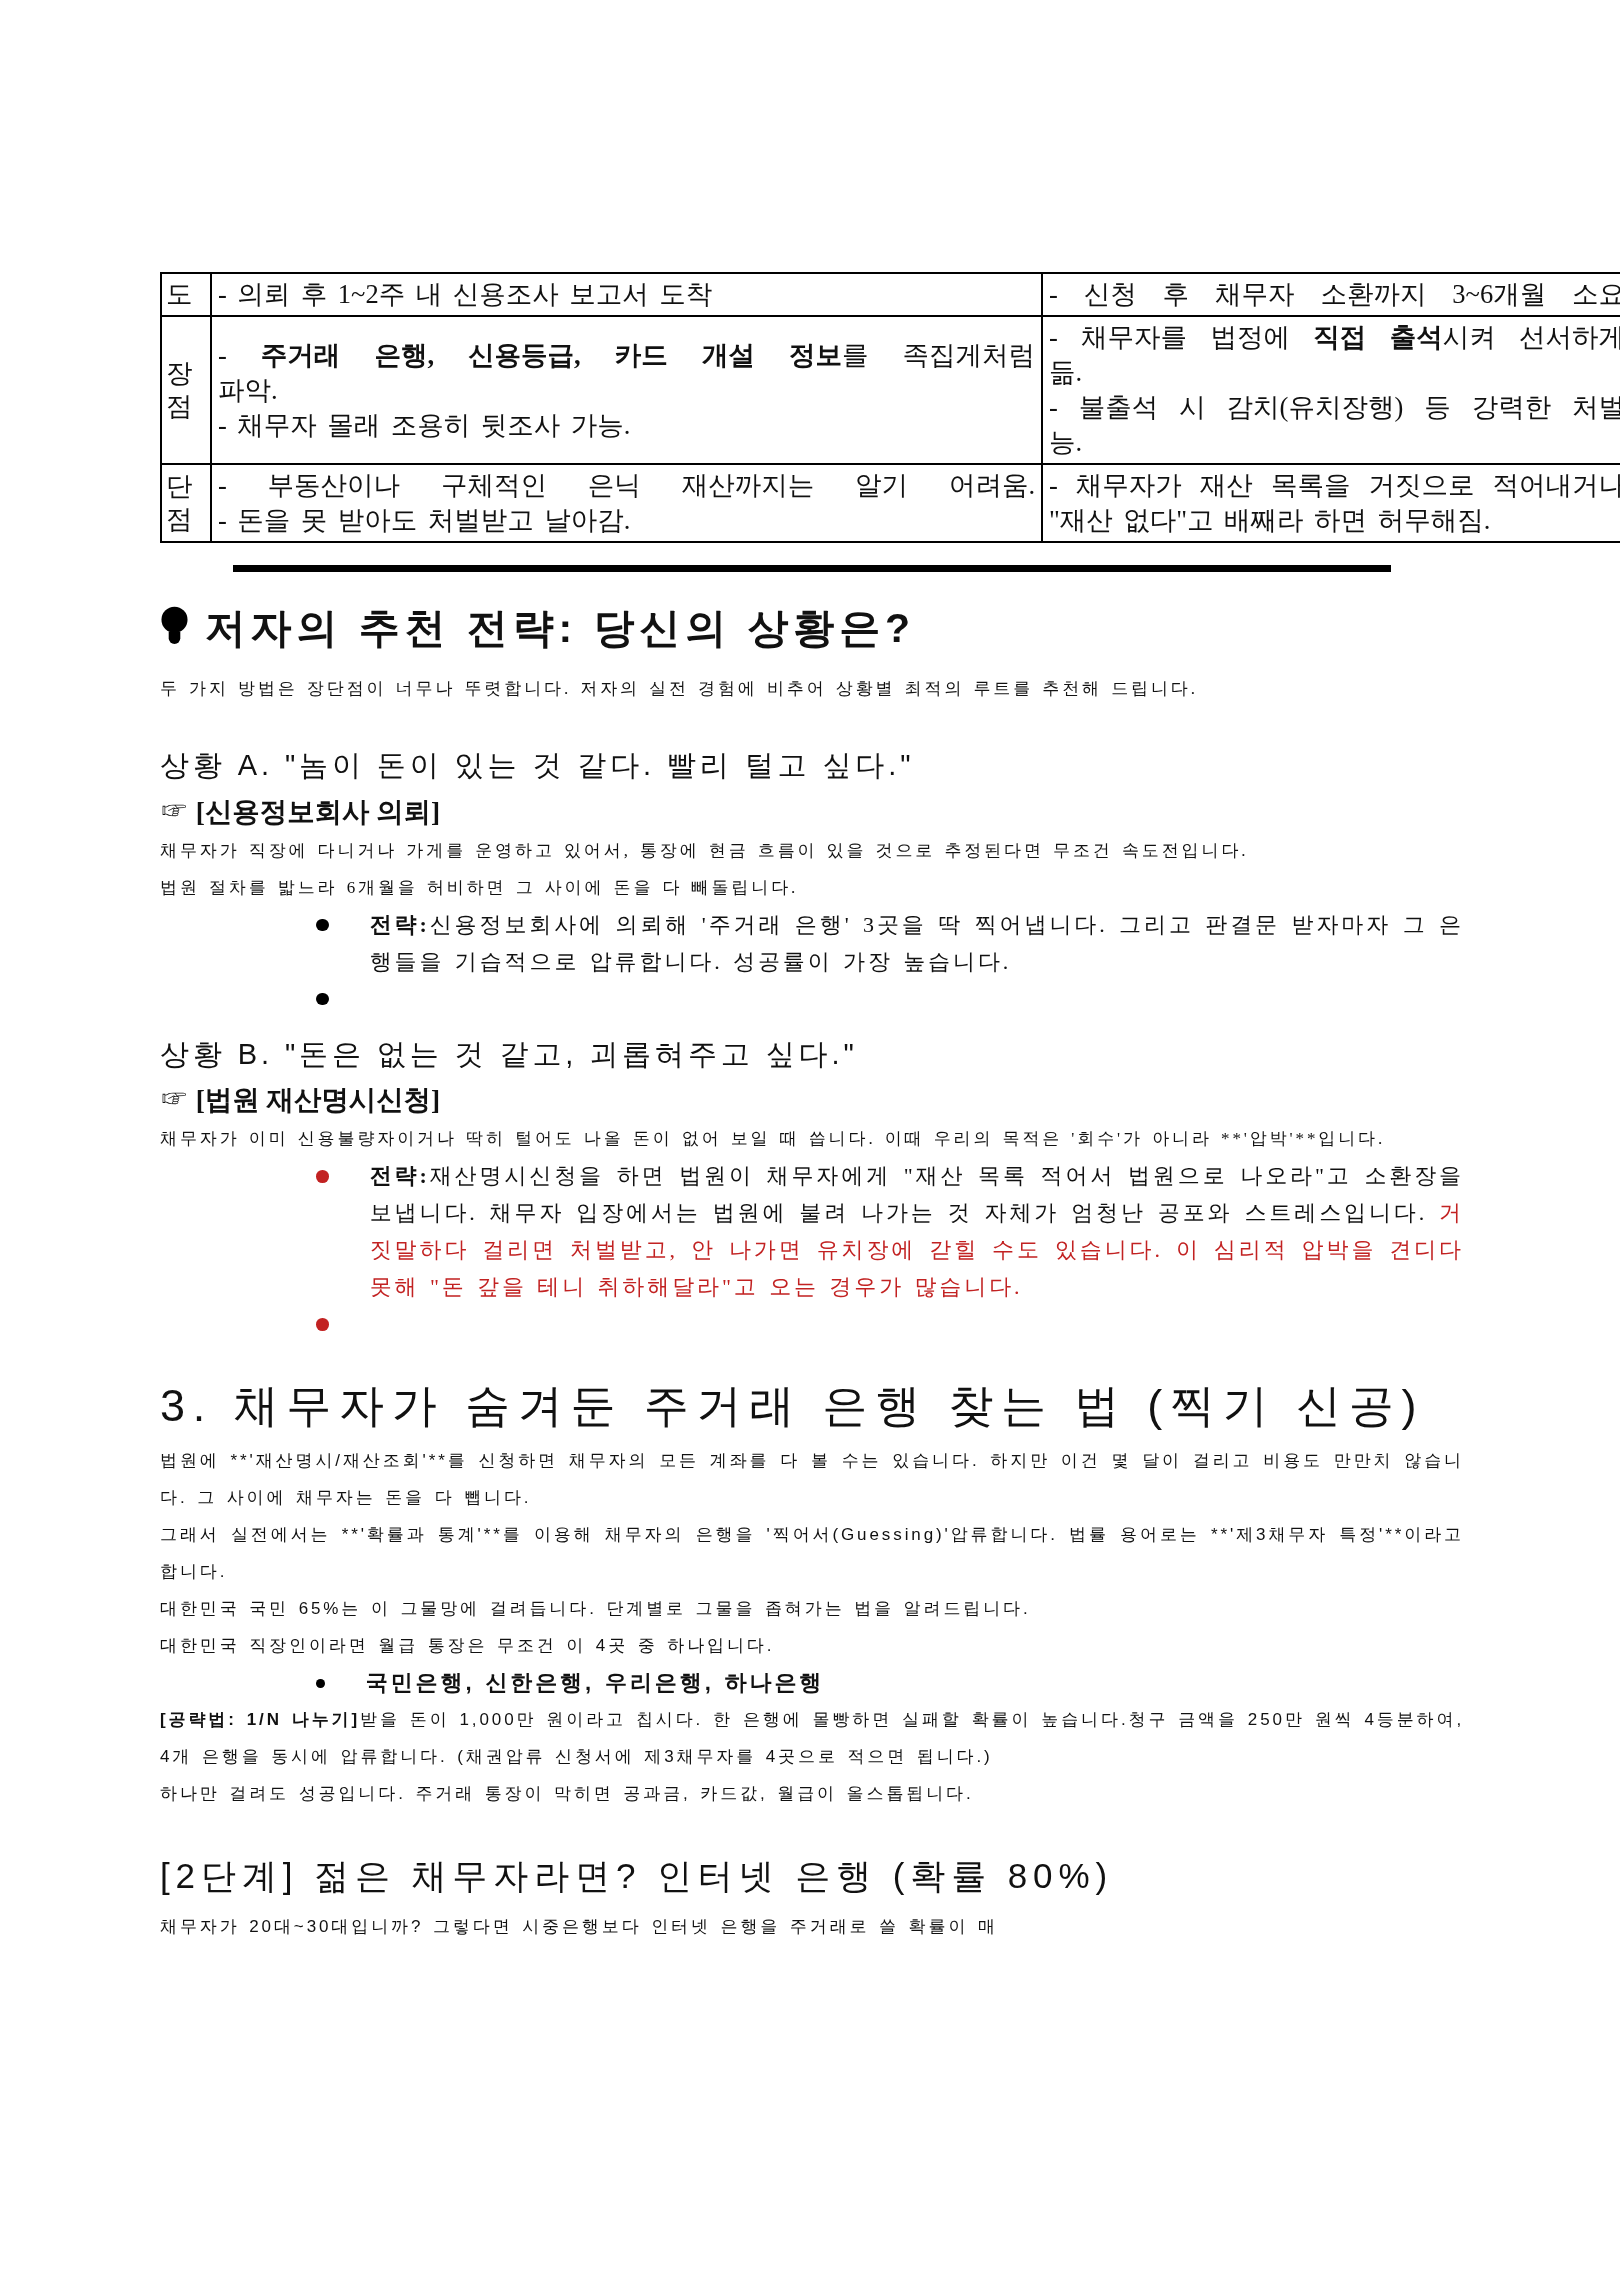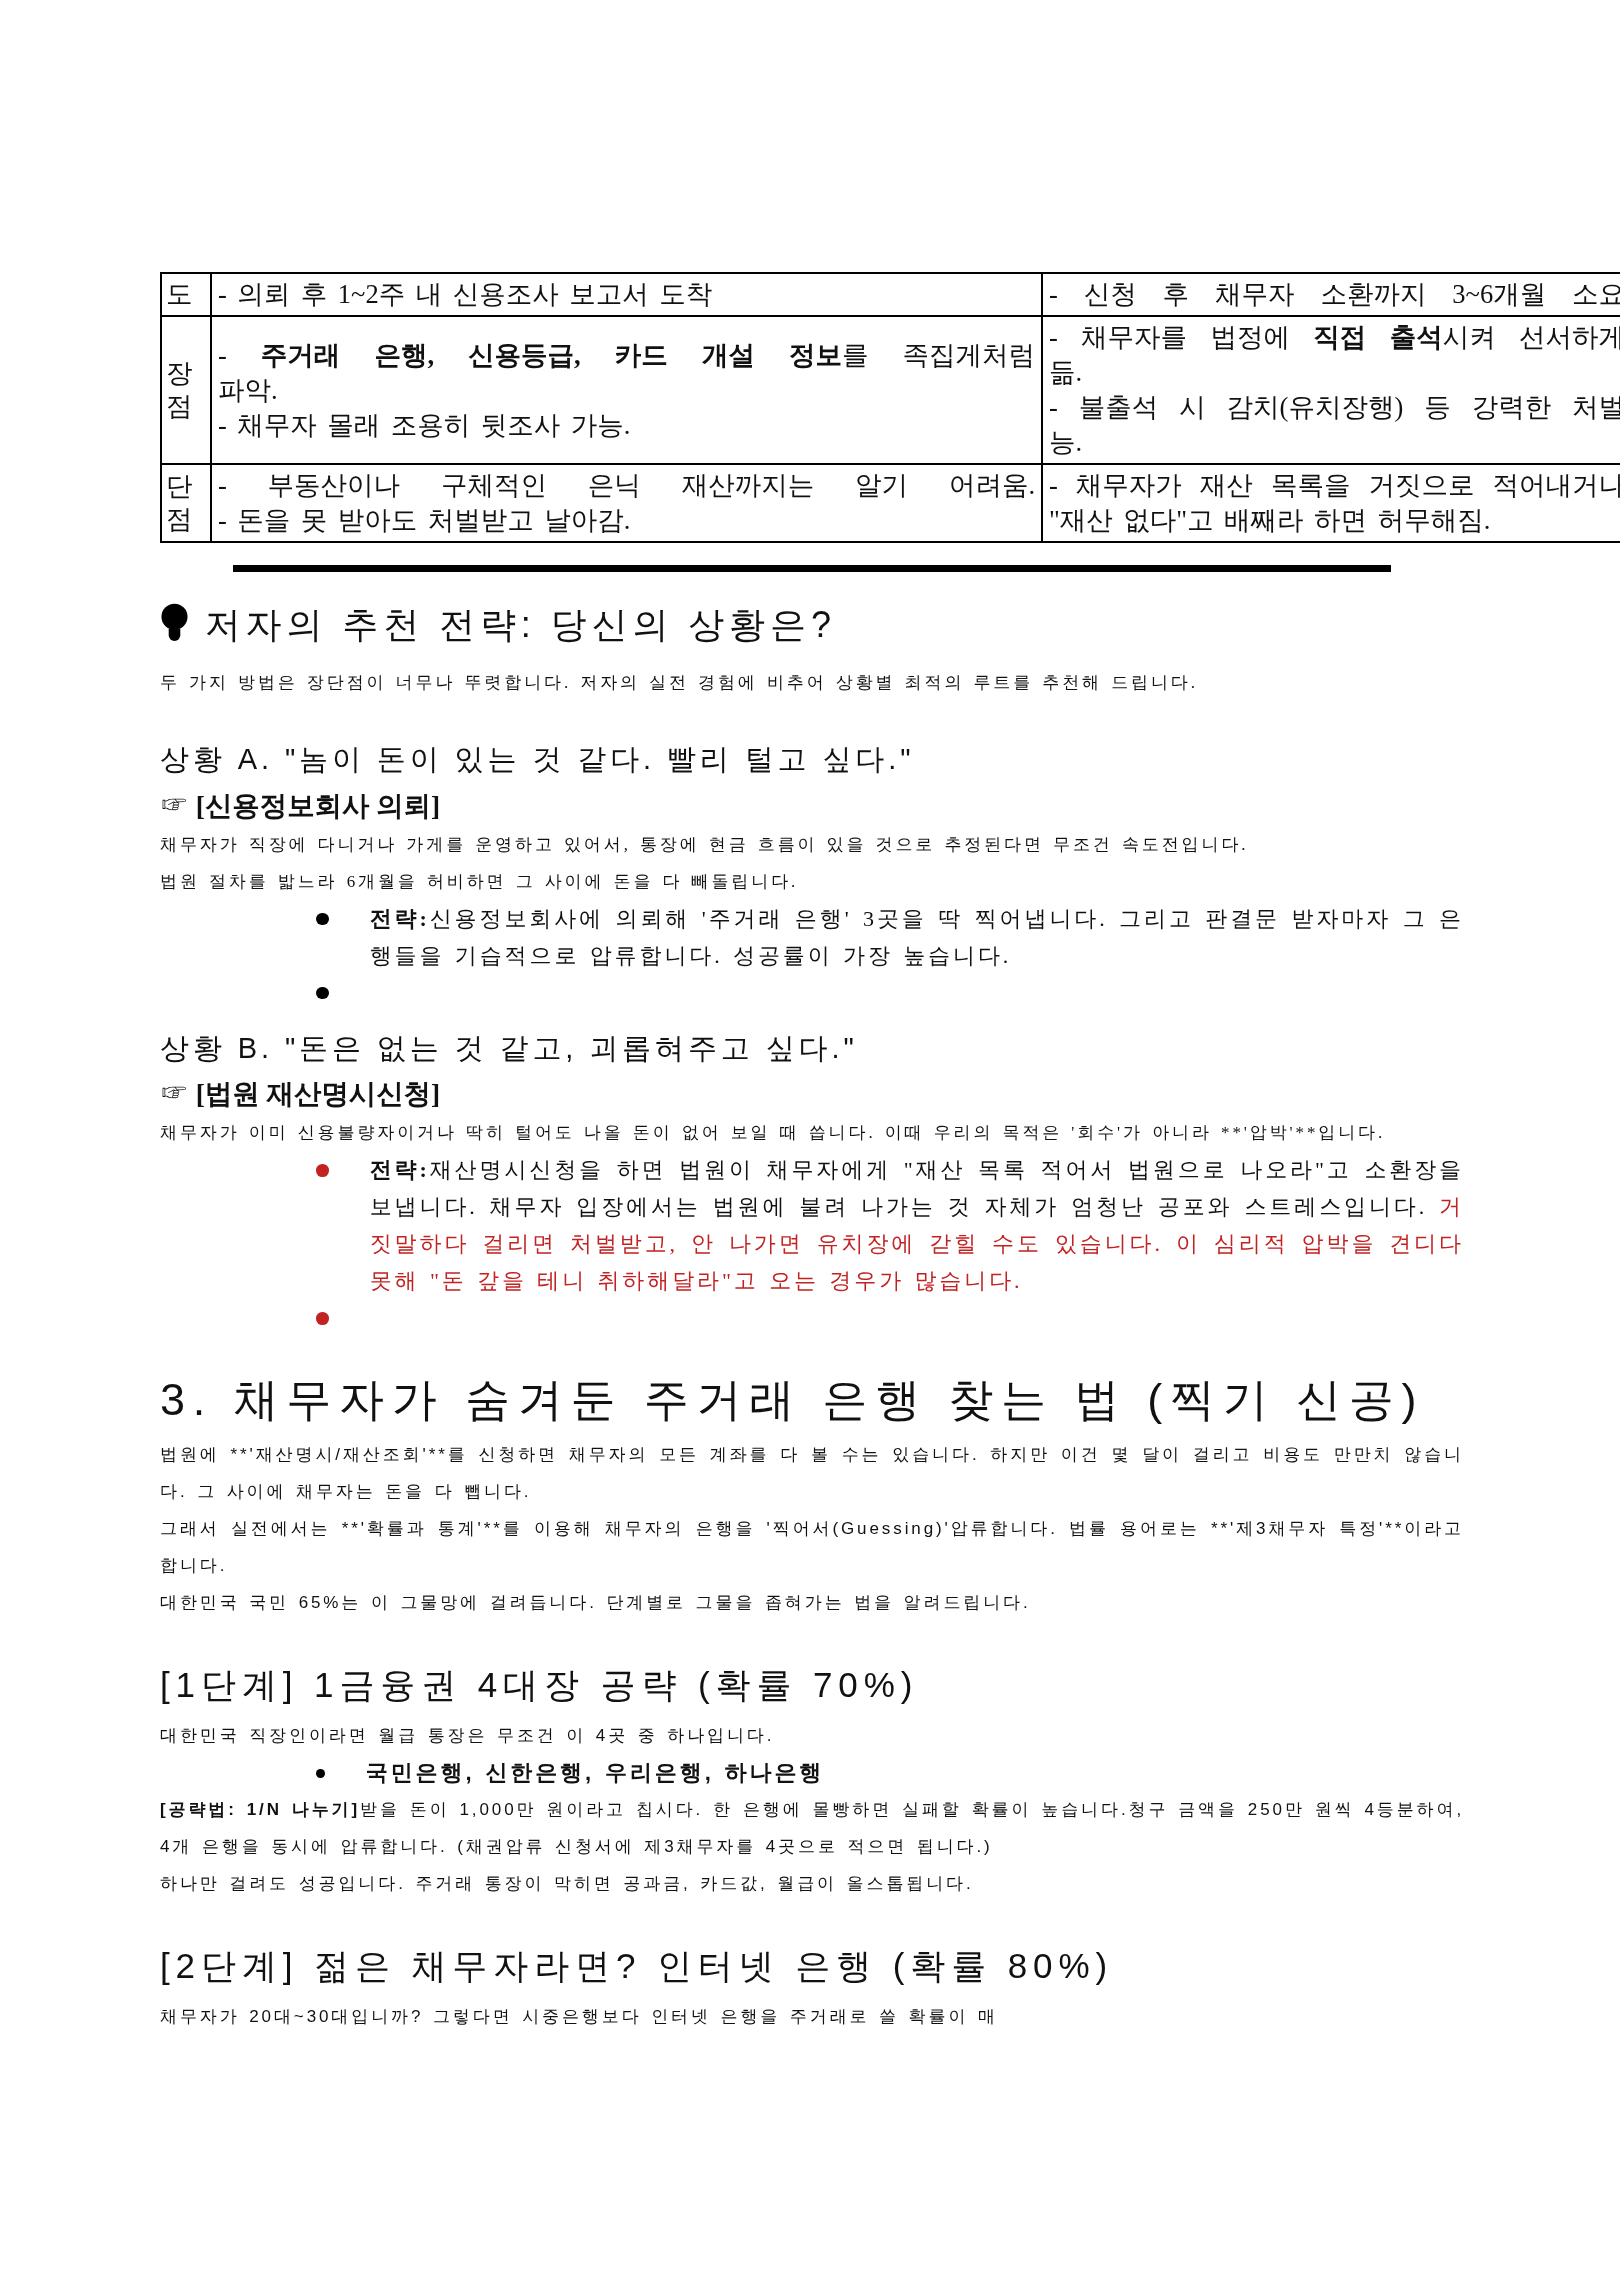--- a/index.html
+++ b/index.html
@@ -16,21 +16,21 @@
   .doc-table td { border:2px solid #000; padding:2px 5.9px; vertical-align:middle; }
   .doc-table td.lbl { padding:2px 3.9px; }
   .doc-table p { margin:2px 0; text-align:justify; }
   .doc-table p.stretch { text-align-last:justify; text-justify:inter-word; }
 
   .rule { width:1158px; height:7.8px; background:#000; margin:21.6px auto 0; }
 
   
   .h2 { display:flex; align-items:center; gap:15.7px; margin:29px 0 0;
         font-family:"Liberation Sans","DejaVu Sans",sans-serif;
-        font-size:36px; font-weight:normal; letter-spacing:4.9px; }
+        font-size:41px; font-weight:bold; letter-spacing:4.9px; }
   .h2 svg { display:block; }
   .h1 { margin:33px 0 5.9px; font-family:"Liberation Sans","DejaVu Sans",sans-serif;
         font-size:45px; font-weight:normal; letter-spacing:7.8px; line-height:61px;
         text-align:justify; }
   .h3 { margin:41px 0 7.8px; font-family:"Liberation Sans","DejaVu Sans",sans-serif;
         font-size:35px; font-weight:normal; letter-spacing:5.9px; }
 
   .sit-head { margin:39px 0 0; font-family:"Liberation Sans","DejaVu Sans",sans-serif;
               font-size:29px; letter-spacing:3.9px; }
   .pointer { margin:5.9px 0 0; font-size:27.4px; font-weight:bold; }
@@ -147,21 +147,20 @@
       <span class="dot red-dot"></span>
       <div class="btext"></div>
     </div>
 
     <div class="sans">
       <h1 class="h1">3. 채무자가 숨겨둔 주거래 은행 찾는 법 (찍기 신공)</h1>
       <p class="para">법원에 **'재산명시/재산조회'**를 신청하면 채무자의 모든 계좌를 다 볼 수는 있습니다. 하지만 이건 몇 달이 걸리고 비용도 만만치 않습니다. 그 사이에 채무자는 돈을 다 뺍니다.</p>
       <p class="para">그래서 실전에서는 **'확률과 통계'**를 이용해 채무자의 은행을 '찍어서(Guessing)'압류합니다. 법률 용어로는 **'제3채무자 특정'**이라고 합니다.</p>
       <p class="para">대한민국 국민 65%는 이 그물망에 걸려듭니다. 단계별로 그물을 좁혀가는 법을 알려드립니다.</p>
 
-      <h3 class="h3">[1단계] 1금융권 4대장 공략 (확률 70%)</h3>
       <p class="para">대한민국 직장인이라면 월급 통장은 무조건 이 4곳 중 하나입니다.</p>
       <div class="bli">
         <span class="dot sm"></span>
         <div class="btext sm-ind b">국민은행, 신한은행, 우리은행, 하나은행</div>
       </div>
       <p class="para"><span class="b">[공략법: 1/N 나누기]</span><span>받을 돈이 1,000만 원이라고 칩시다. 한 은행에 몰빵하면 실패할 확률이 높습니다.청구 금액을 250만 원씩 4등분하여, 4개 은행을 동시에 압류합니다. (채권압류 신청서에 제3채무자를 4곳으로 적으면 됩니다.)</span></p>
       <p class="para">하나만 걸려도 성공입니다. 주거래 통장이 막히면 공과금, 카드값, 월급이 올스톱됩니다.</p>
 
       <h3 class="h3">[2단계] 젊은 채무자라면? 인터넷 은행 (확률 80%)</h3>
       <p class="para">채무자가 20대~30대입니까? 그렇다면 시중은행보다 인터넷 은행을 주거래로 쓸 확률이 매</p>

